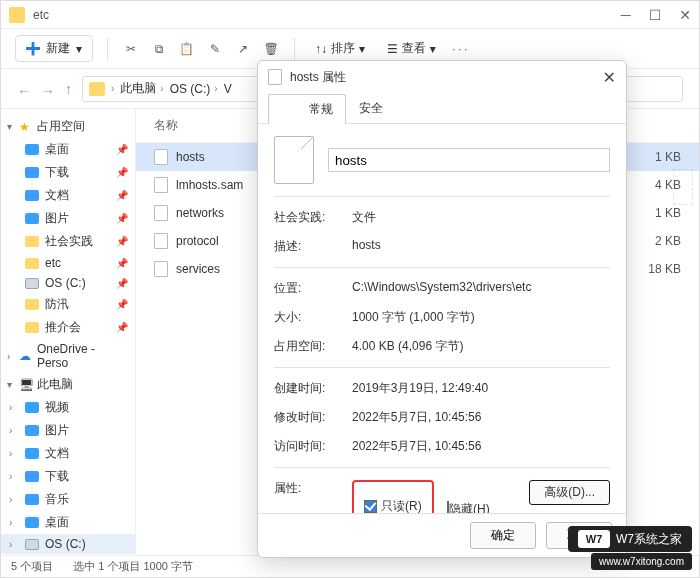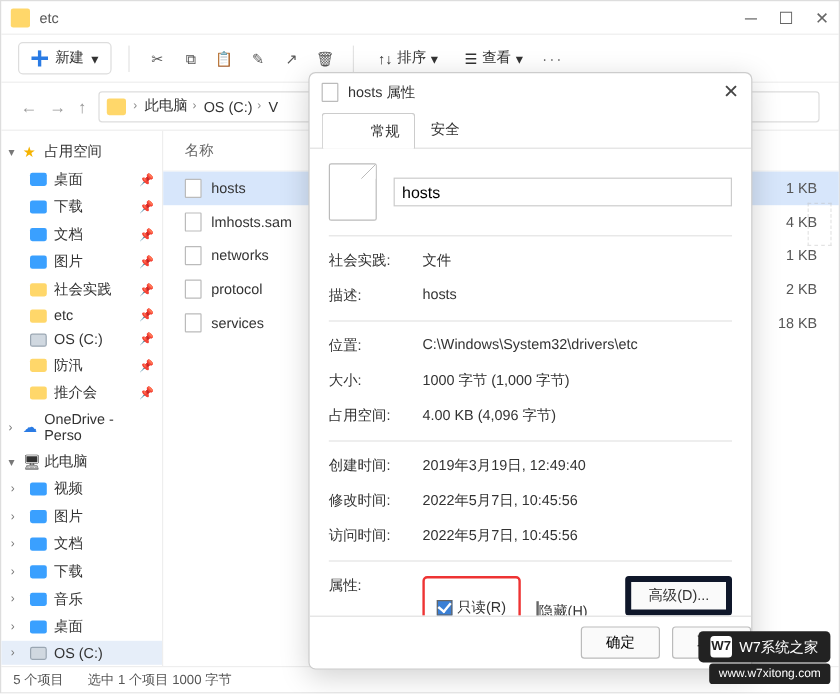--- a/index.html
+++ b/index.html
@@ -56,25 +56,25 @@
 .nameinput { flex: 1; height: 24px; border: 1px solid #ccc; padding: 0 6px; }
 .kv { display: flex; padding: 6px 0; }
 .kv .k { width: 78px; color: #333; }
 .kv .v { flex: 1; color: #333; }
 .hr { height: 1px; background: #e3e3e3; margin: 6px 0; }
 .attrbox { border: 2px solid #e33; border-radius: 4px; padding: 16px 10px; display: inline-flex; align-items: center; gap: 4px; }
 .cb { width: 13px; height: 13px; border: 1px solid #666; background: #3a7fd5; position: relative; }
 .cb::after { content: ""; position: absolute; left: 2px; top: -1px; width: 5px; height: 8px; border: solid #fff; border-width: 0 2px 2px 0; transform: rotate(40deg); }
 .cb.empty { background: #fff; }
 .cb.empty::after { display: none; }
-.advbtn { float: right; padding: 3px 14px; border: 5px solid #0f172a; border-radius: 3px; background: #fafafa; }
-.dlgbtns { height: 44px; border-top: 1px solid #e0e0e0; display: flex; align-items: center; justify-content: flex-end; gap: 10px; padding: 0 0; }
+.advbtn { float: right; padding: 3px 14px; border: 1px solid #0f172a; border-radius: 3px; background: #fafafa; }
+.dlgbtns { height: 44px; border-top: 1px solid #e0e0e0; display: flex; align-items: center; justify-content: flex-end; gap: 10px; padding: 0 14px; }
 .dlgbtns button { padding: 4px 20px; border: 1px solid #bbb; border-radius: 3px; background: #fafafa; font-size: 12px; }
 .watermark { position: absolute; right: 8px; bottom: 26px; background: #222; color: #fff; padding: 4px 10px; border-radius: 4px; font-size: 12px; display: flex; align-items: center; gap: 6px; }
-.wmlogo { width: 18px; height: 18px; background: #fff; border-radius: 3px; display: flex; align-items: center; justify-content: center; color: #222; font-weight: bold; font-size: 11px; }
+.wmlogo { width: 32px; height: 18px; background: #fff; border-radius: 3px; display: flex; align-items: center; justify-content: center; color: #222; font-weight: bold; font-size: 11px; }
 .wmurl { position: absolute; right: 8px; bottom: 8px; background: #222; color: #fff; padding: 3px 8px; border-radius: 3px; font-size: 10px; }
 .fadeicon { position: absolute; top: 60px; right: 6px; width: 20px; height: 36px; border: 1px dashed #bbb; opacity: .4; }
 </style>
 </head>
 <body>
 
 <div class="window">
   <div class="titlebar">
     <span class="icon"></span>
     <span class="title">etc</span>

